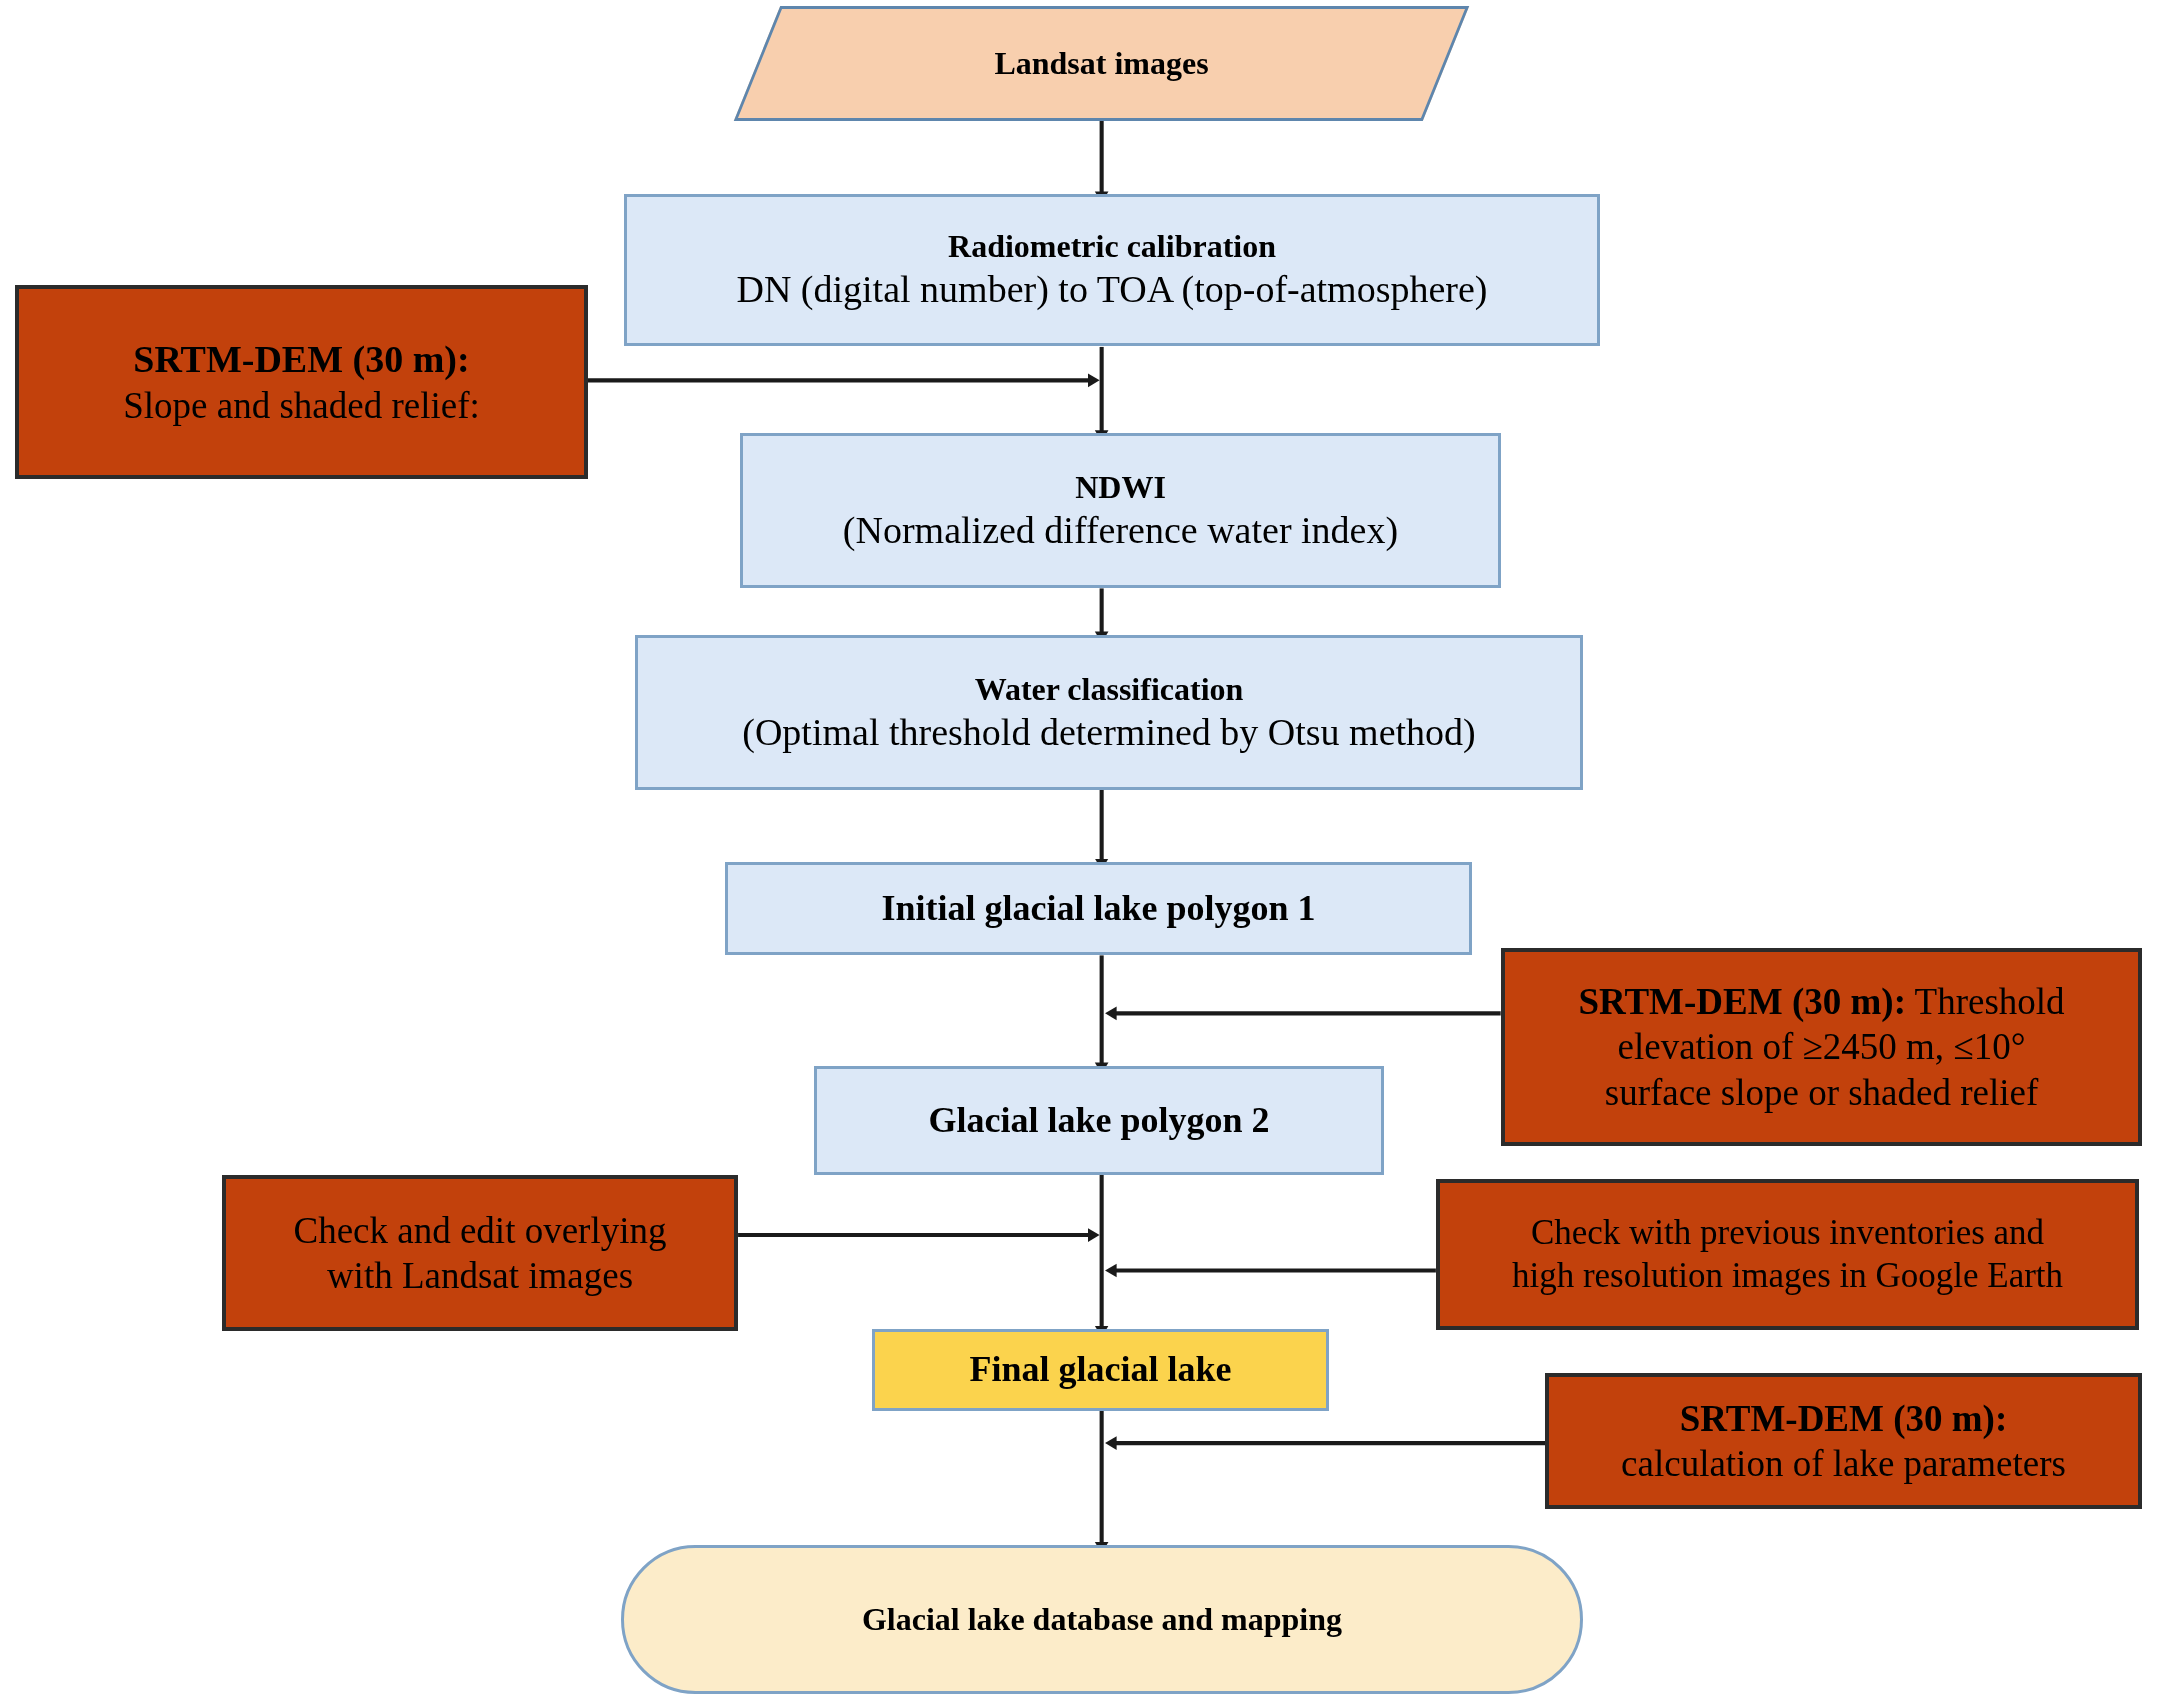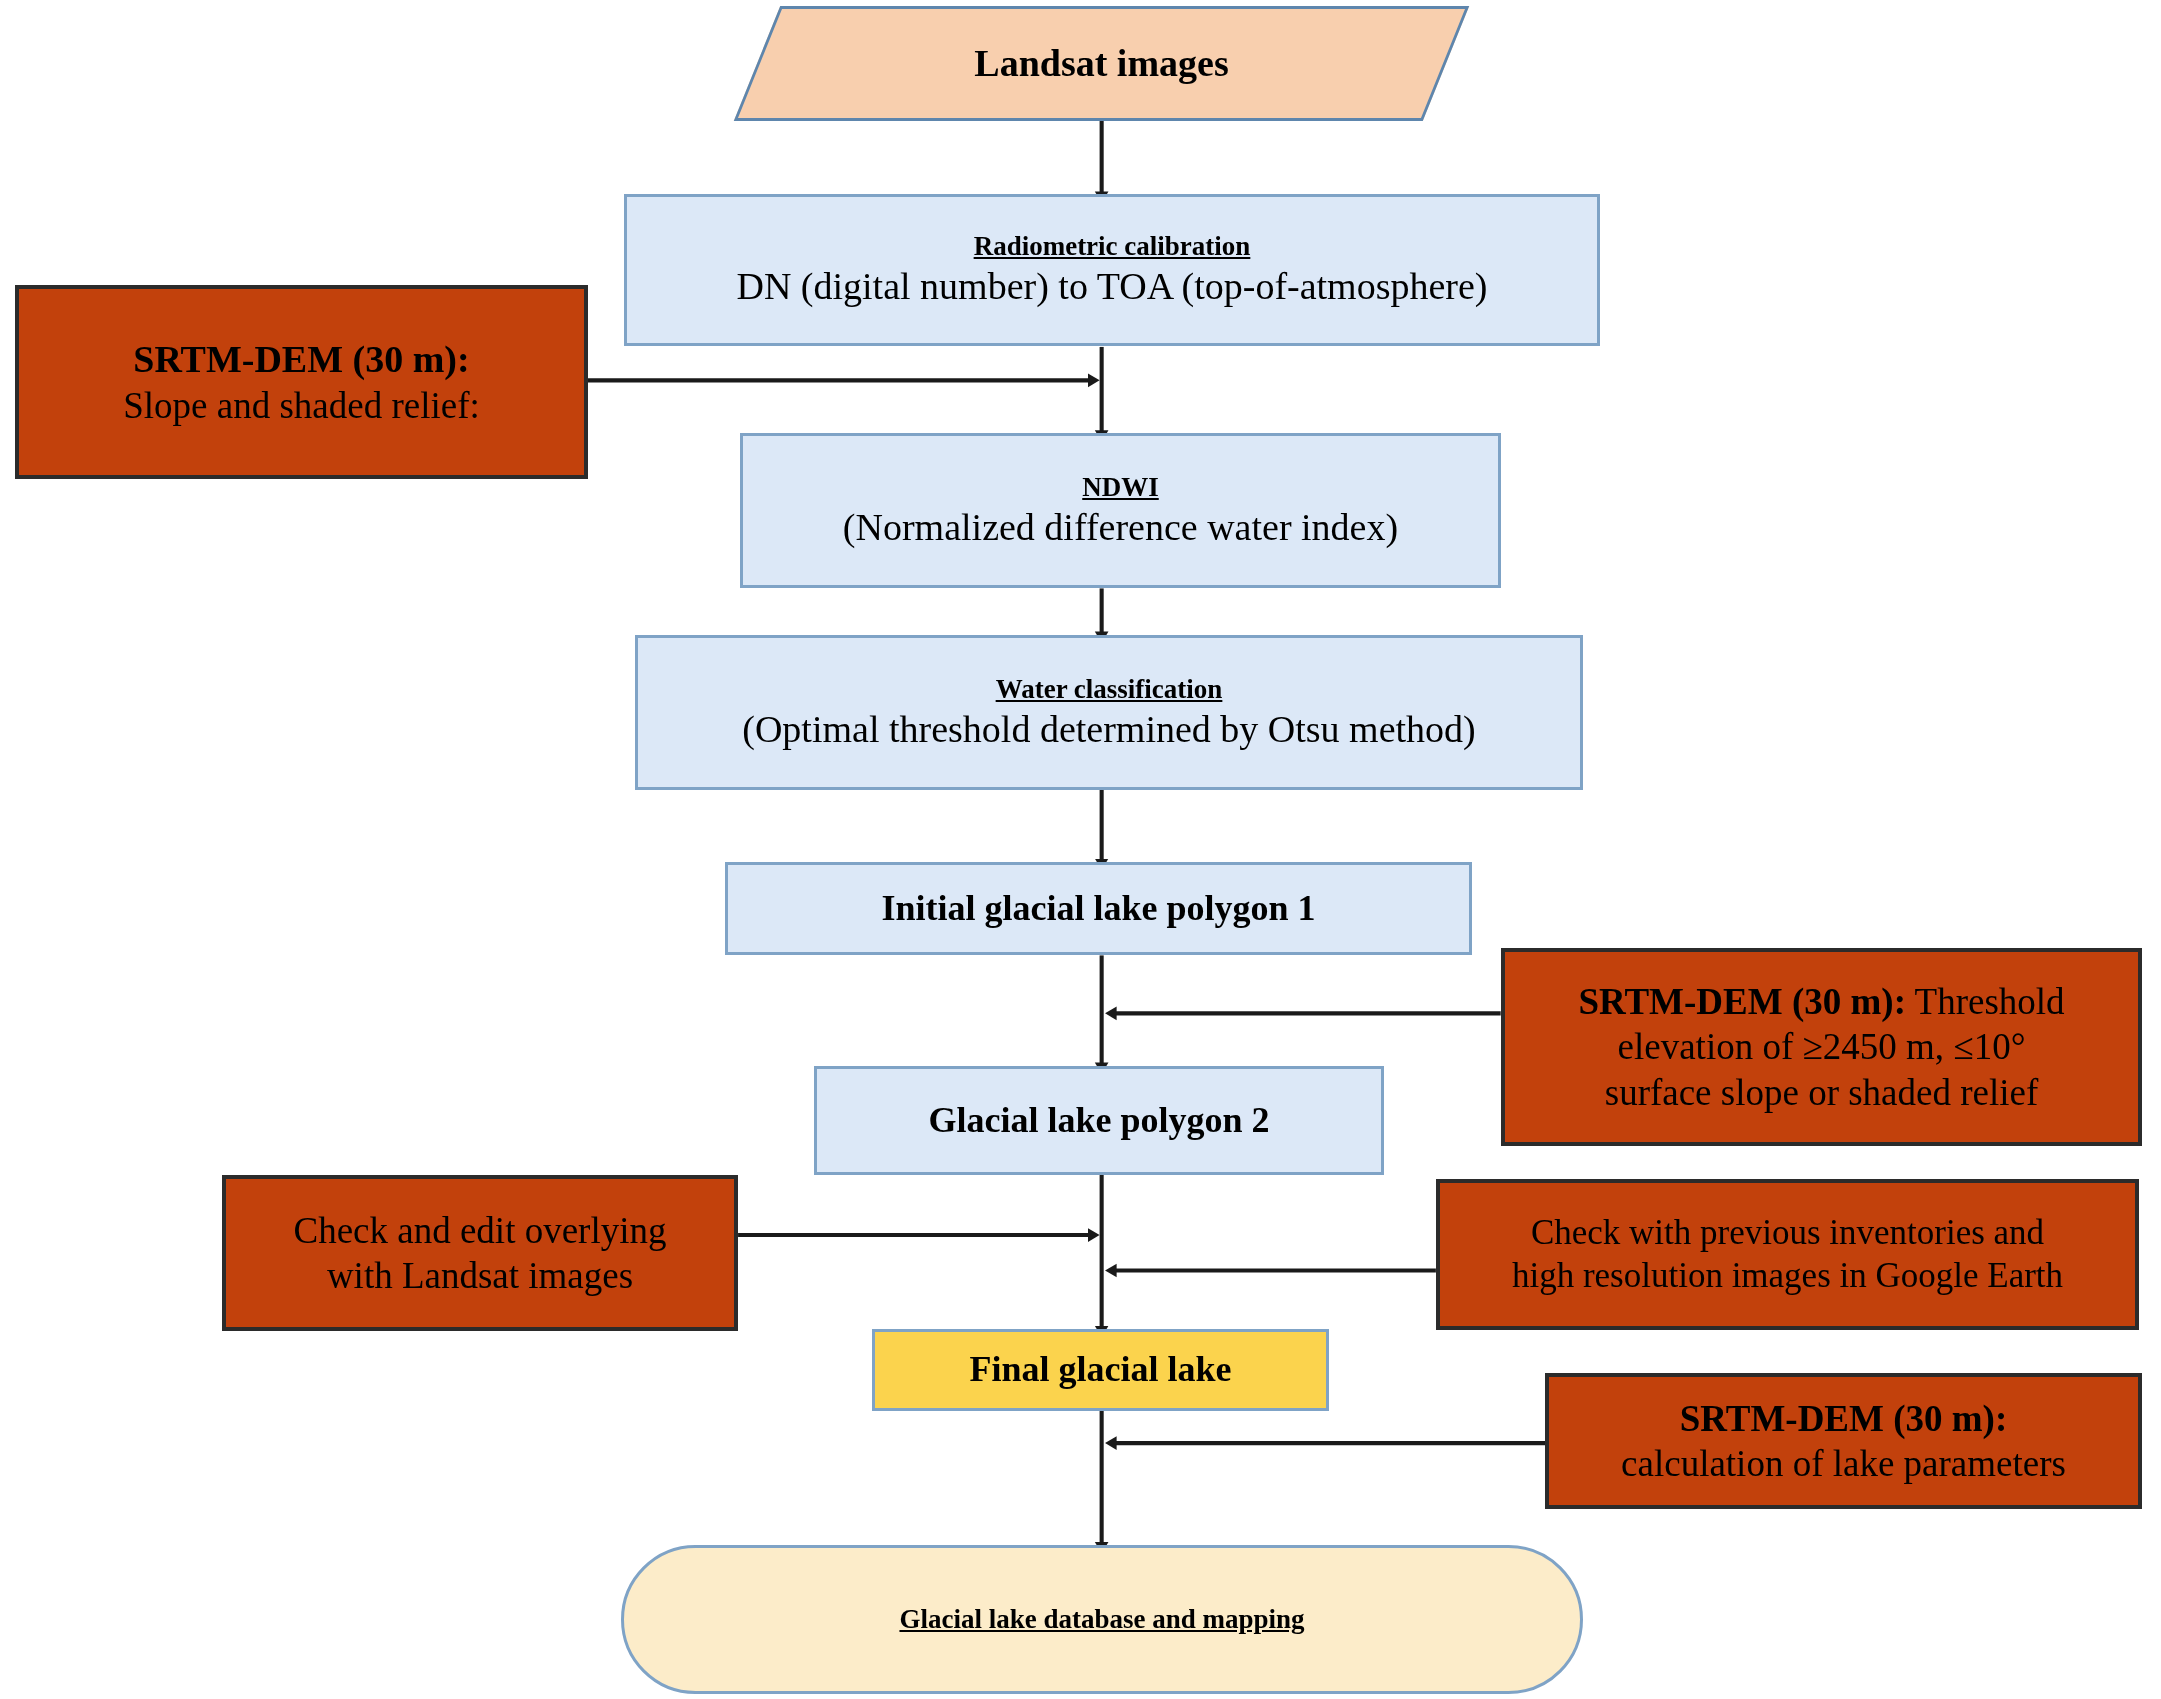--- a/index.html
+++ b/index.html
@@ -19,28 +19,28 @@
   
   .gold{background:#fbd34d;border:3.4px solid #7fa3c6;}
   
   .cream{background:#fcecc9;border:3.4px solid #7fa3c6;border-radius:136px;}
 
   .b{font-weight:bold;}
   .t52{font-size:35px;}
   .t54{font-size:37px;}
   .t56{font-size:38px;}
   .t58{font-size:36px;}
-  .t60{font-size:27px;text-decoration:underline;}
+  .t60{font-size:32px;}
 
   
   .para{position:absolute;z-index:3;}
   .para .skewbg{position:absolute;inset:0;background:#f8cfae;
        border:3.4px solid #5e86ad;transform:skewX(-22deg);box-sizing:border-box;}
   .para .lbl{position:absolute;inset:0;display:flex;align-items:center;
-       justify-content:center;font-weight:bold;font-size:38px;}
+       justify-content:center;font-weight:bold;font-size:32px;}
 
   
   #wires{position:absolute;left:0;top:0;width:2161px;height:1700px;z-index:1;}
 </style>
 </head>
 <body>
 
 <div id="stage">
 
   <svg id="wires" viewBox="0 0 3168 2491" xmlns="http://www.w3.org/2000/svg">

